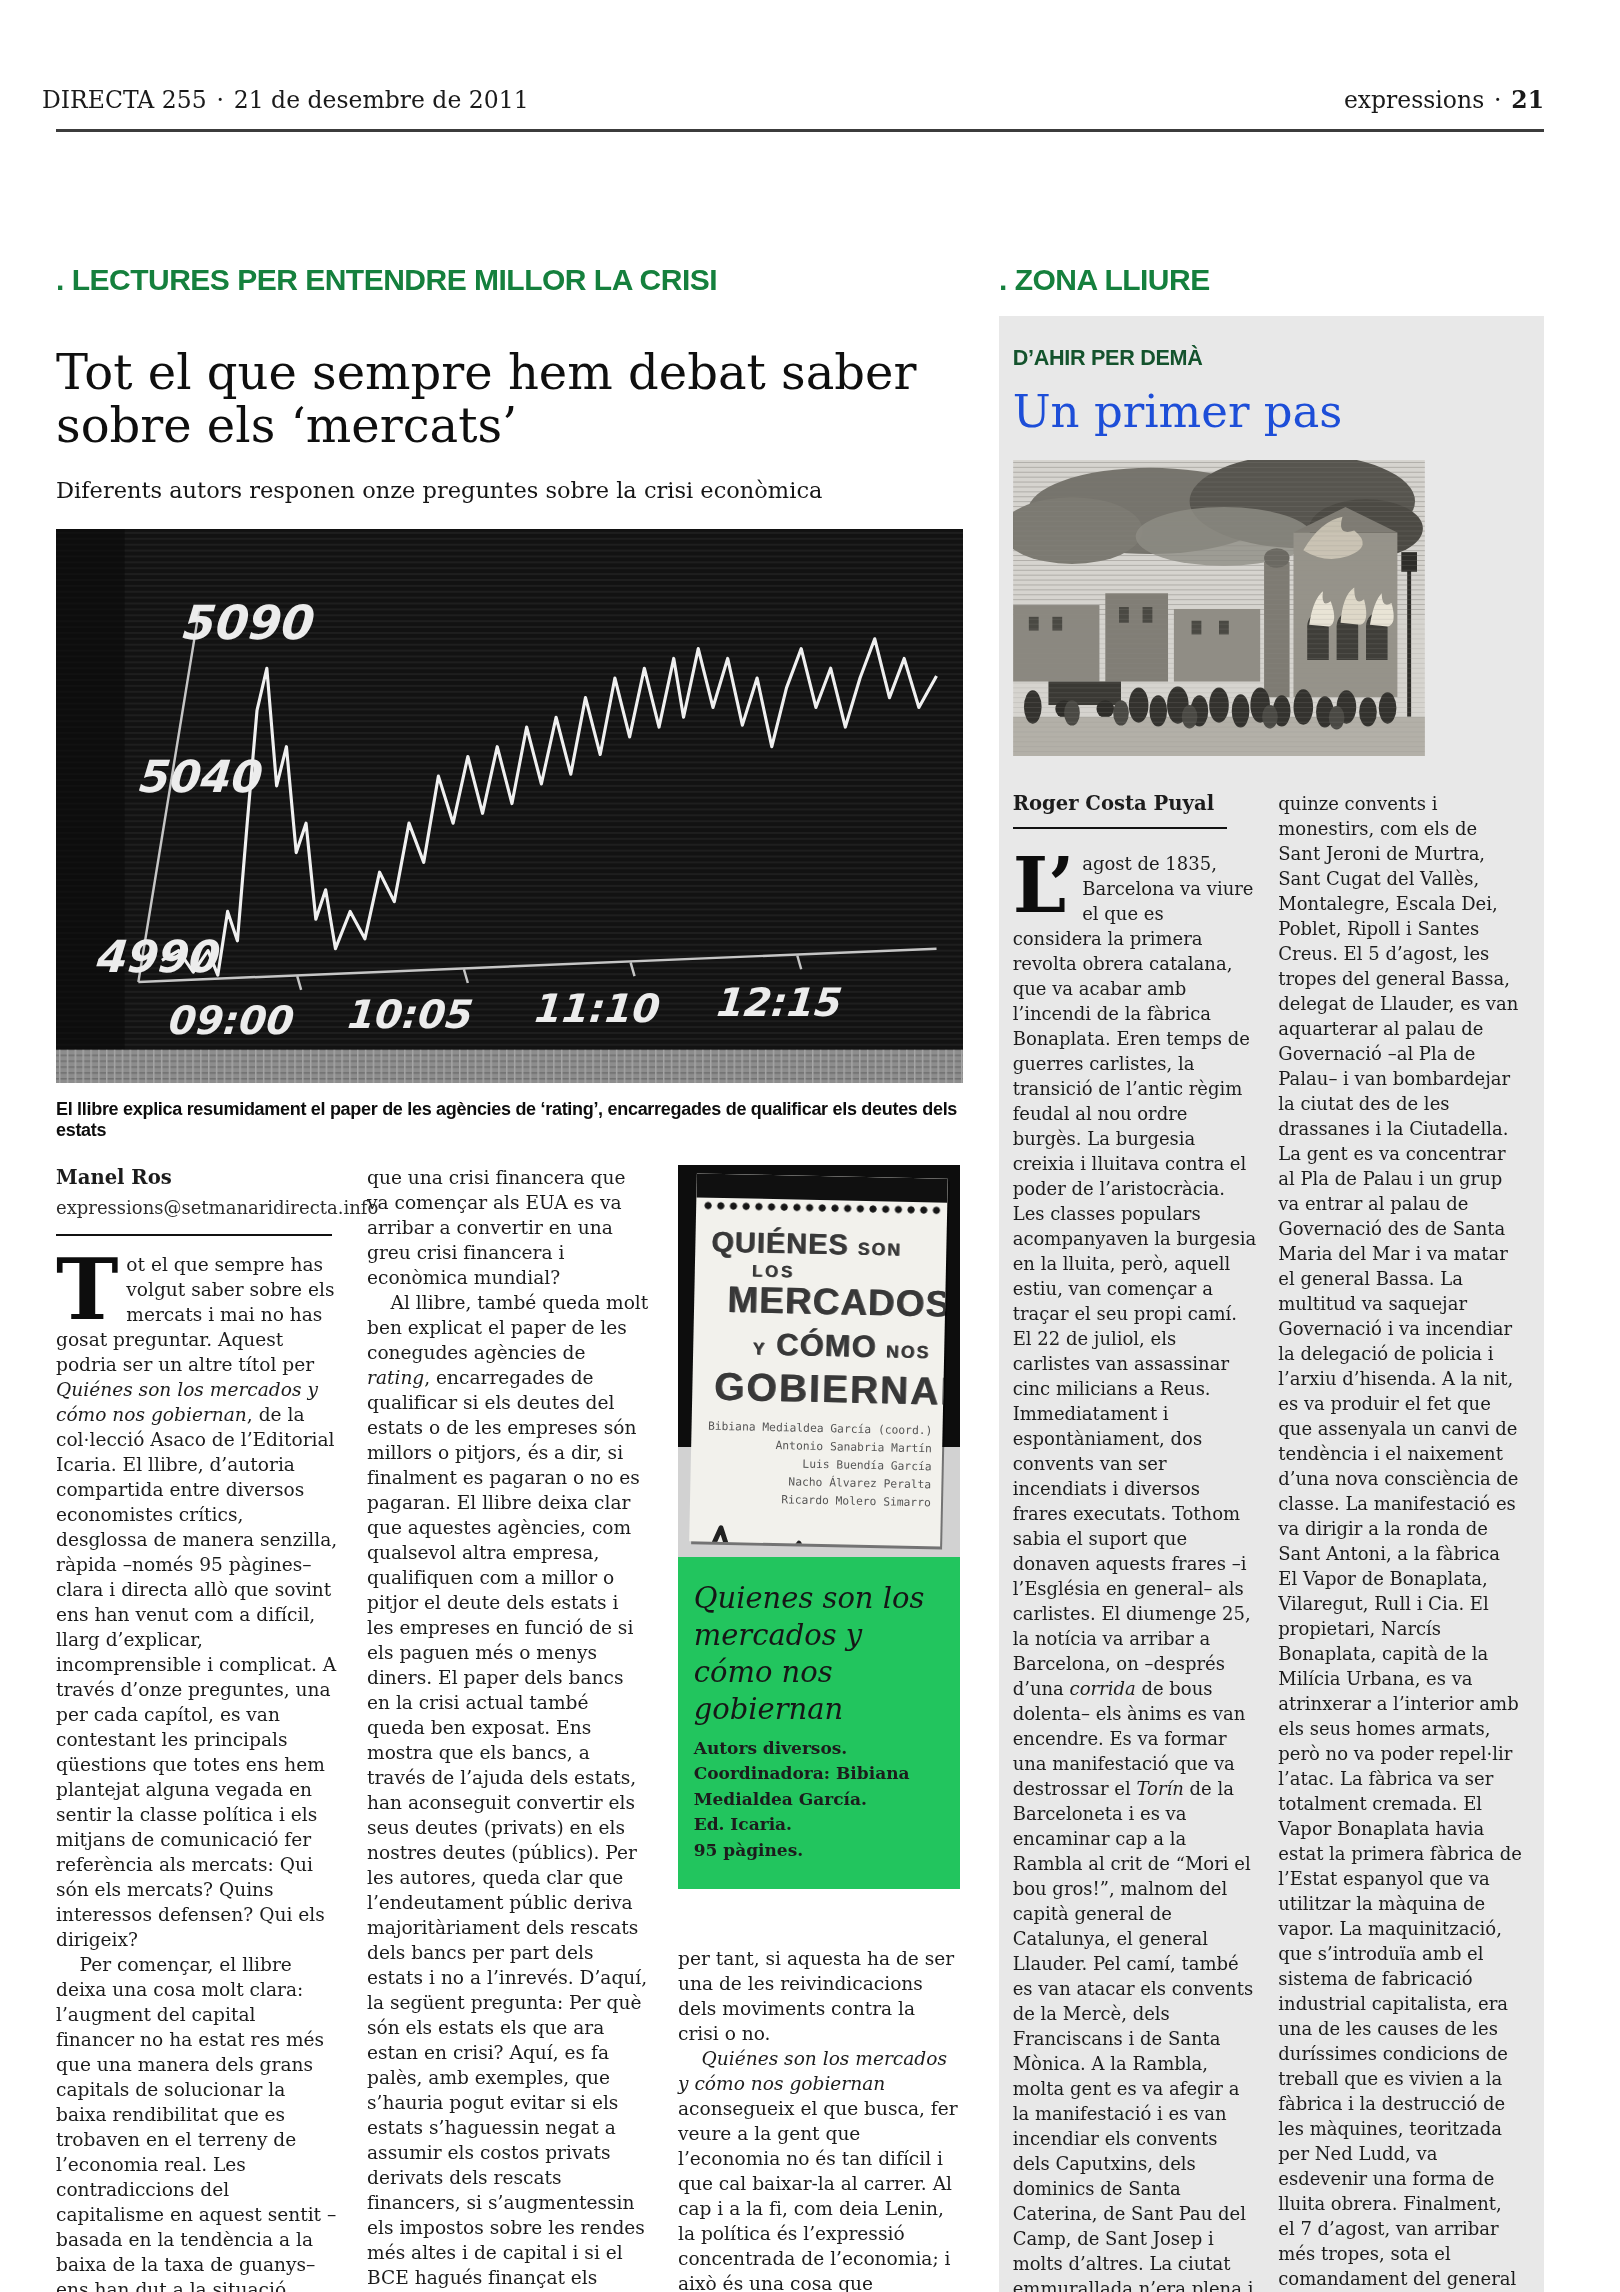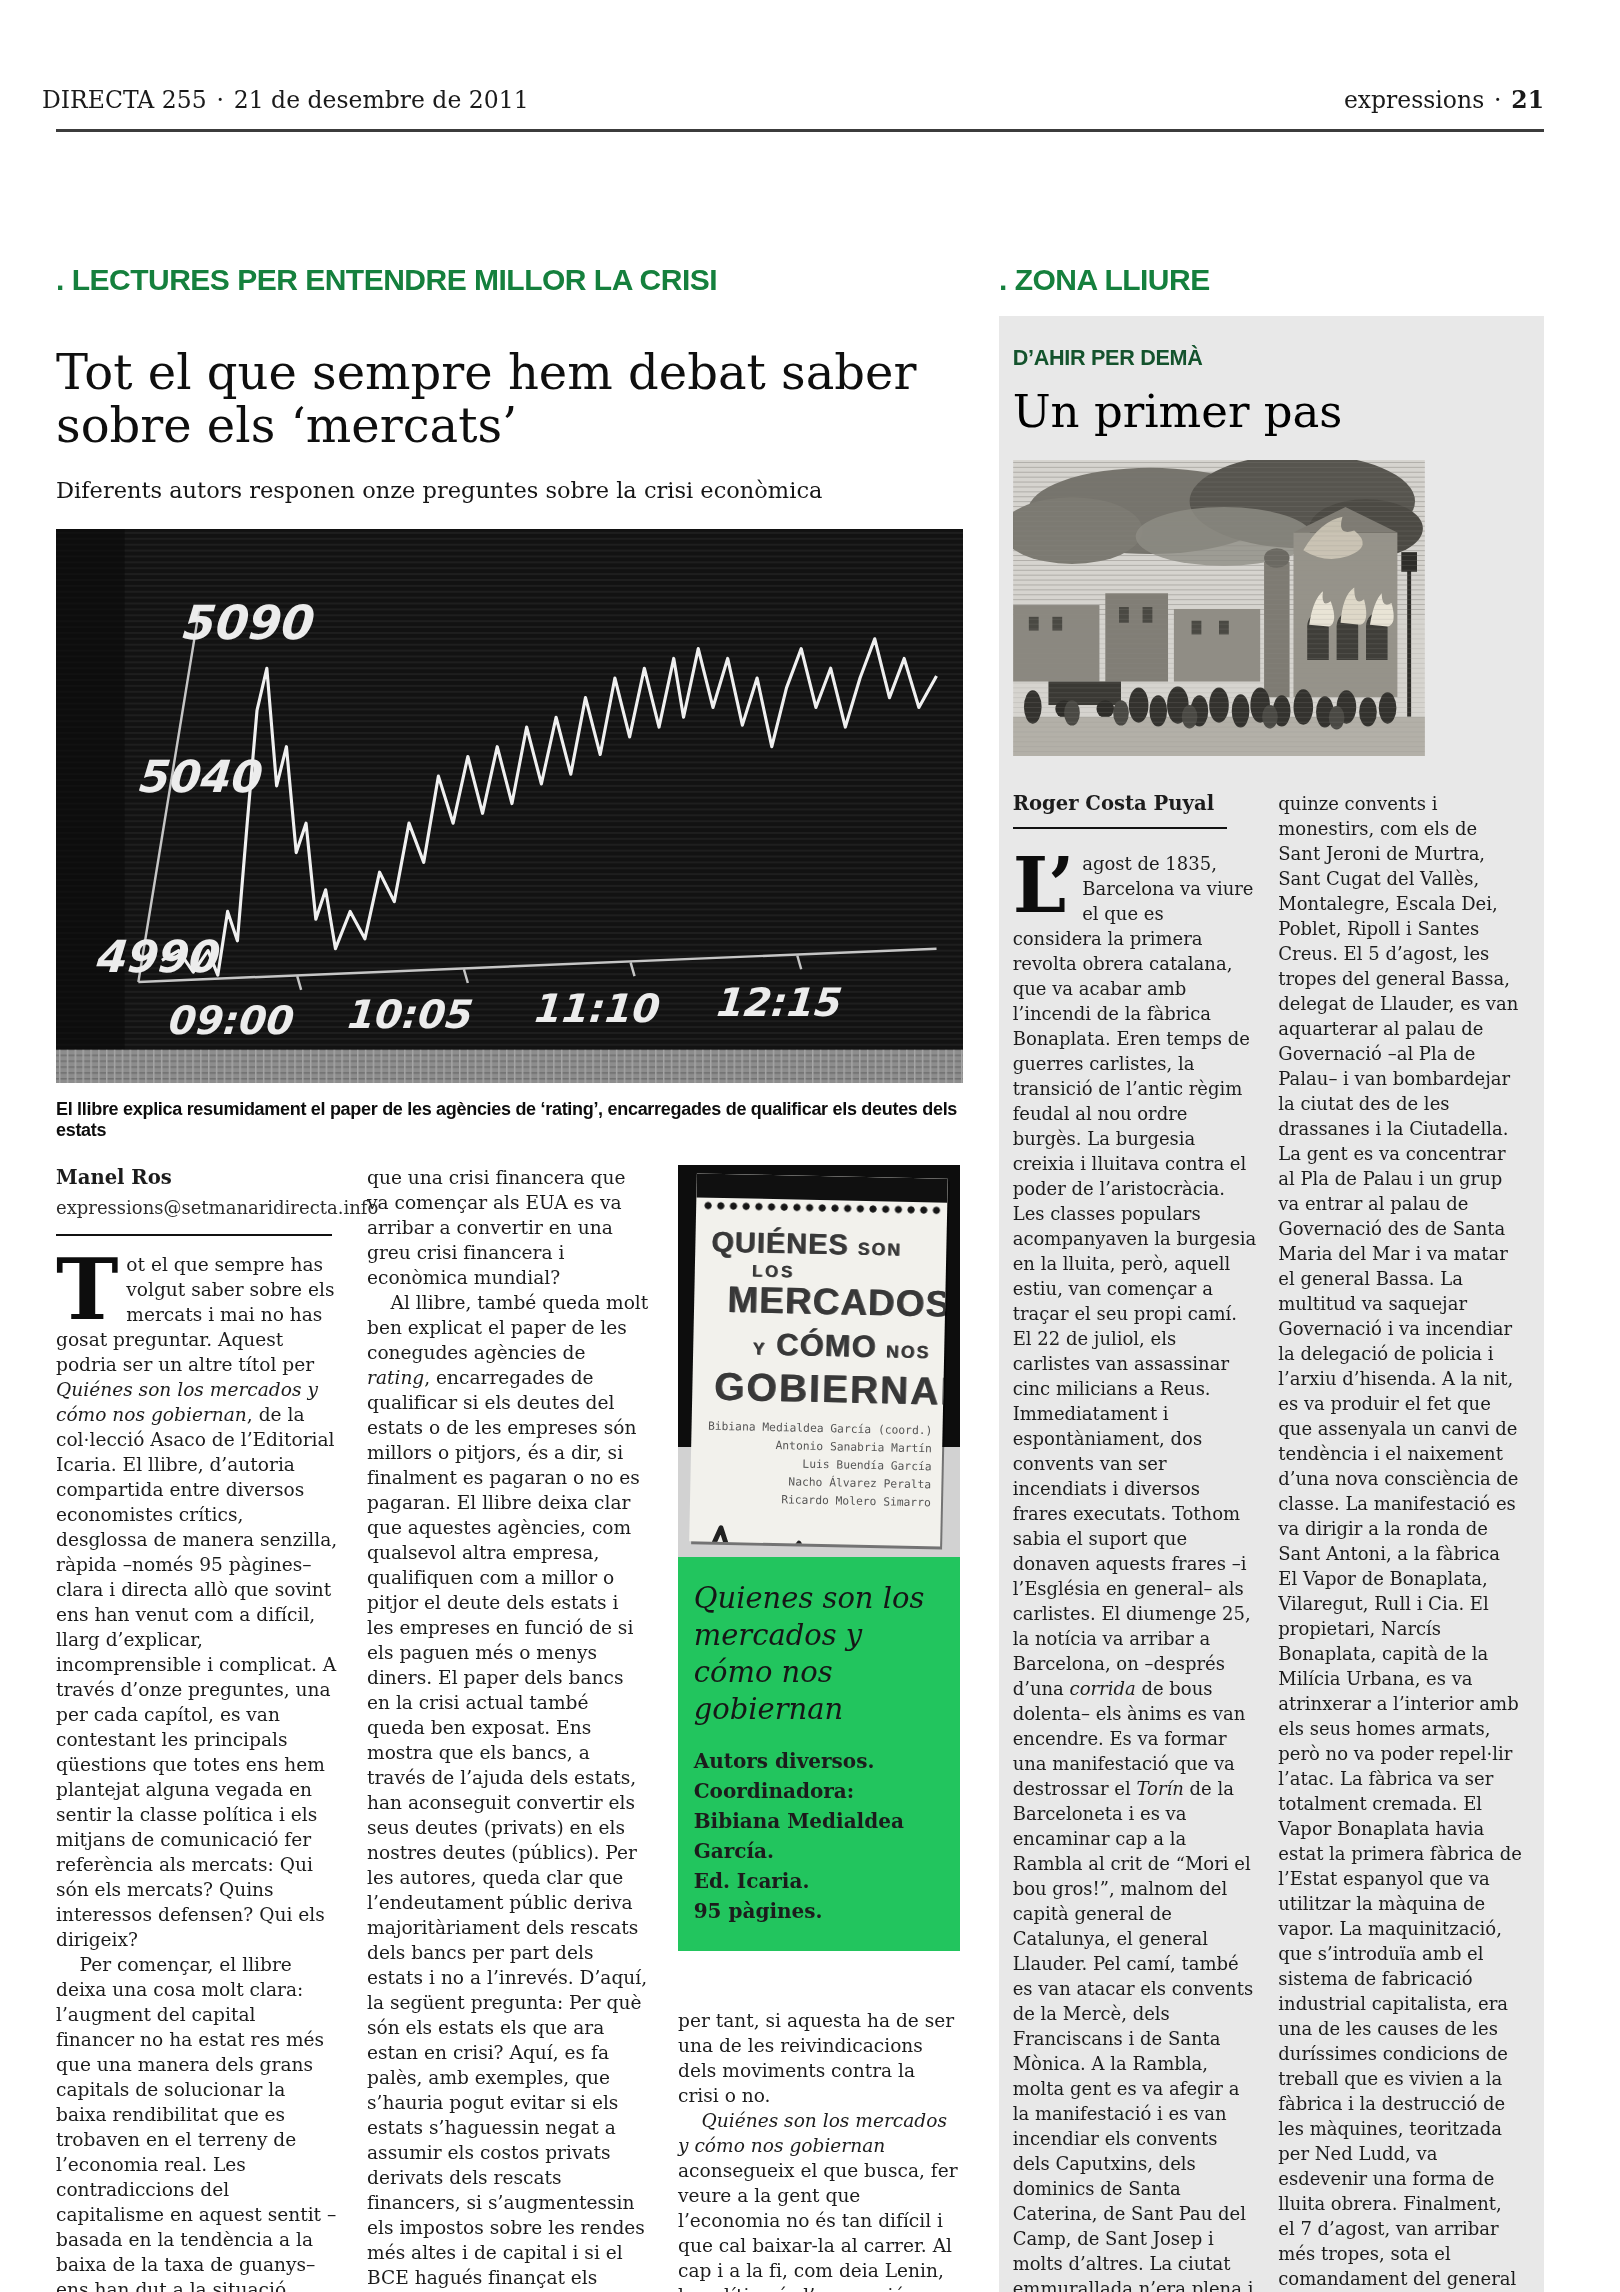--- a/index.html
+++ b/index.html
@@ -50,27 +50,27 @@
   .ct-l2{margin:5.9px 0 0 57px;font-size:16.7px;letter-spacing:2.9px;}
   .ct-l3{margin:2px 0 0 33px;font-size:37px;}
   .ct-l4{margin:9.8px 0 0 0;font-size:31px;text-align:right;padding-right:13.7px;}
   .ct-l4 .small-word{font-size:17.6px;letter-spacing:2px;}
   .ct-l5{margin:7.8px 0 0 21.6px;font-size:39px;letter-spacing:2px;}
   .cover-authors{font-family:"DejaVu Sans Mono",monospace;font-size:11.3px;line-height:1.6;color:#565656;text-align:right;padding-right:9.8px;margin-top:11.8px;}
   .cover-zigzag{display:block;margin:3.9px 0 0 7.8px;}
 
   .book-info{background:#22c55e;width:282px;box-sizing:border-box;padding:23.5px 15.7px 25.5px 15.7px;}
   .bi-title{font-style:italic;font-size:29px;line-height:1.28;color:#161616;}
-  .bi-detail{font-weight:bold;font-size:20px;line-height:1.5;margin-top:17px;}
+  .bi-detail{font-weight:bold;font-size:17px;line-height:1.5;margin-top:7px;}
   .col3-text{margin-top:57px;}
 
   
   .graybox{margin-top:19.6px;background:#e8e8e8;box-sizing:border-box;min-height:1923px;padding:29px 21.6px 29px 13.7px;overflow:hidden;}
   .zl-label{font-family:"Liberation Sans",sans-serif;font-weight:bold;font-size:21.6px;letter-spacing:-0.3px;color:#14532d;}
-  .zl-title{font-size:45px;font-weight:normal;margin:13.7px 0 0 0;color:#000000;}
+  .zl-title{font-size:45px;font-weight:normal;margin:13.7px 0 0 0;color:#1d4ed8;}
   .engraving{margin-top:21.6px;width:412px;height:296px;display:block;}
   .columns2{display:flex;gap:20.6px;margin-top:35px;}
   .colAB{width:245px;flex:0 0 245px;font-size:18px;line-height:25px;color:#1c1c1c;}
   .colAB p{margin:0;}
   .zl-byline{font-weight:bold;font-size:19.6px;padding-bottom:11.8px;border-bottom:2px solid #111;width:214px;margin-bottom:21.6px;}
 </style>
 </head>
 <body>
 
 <div class="page">

